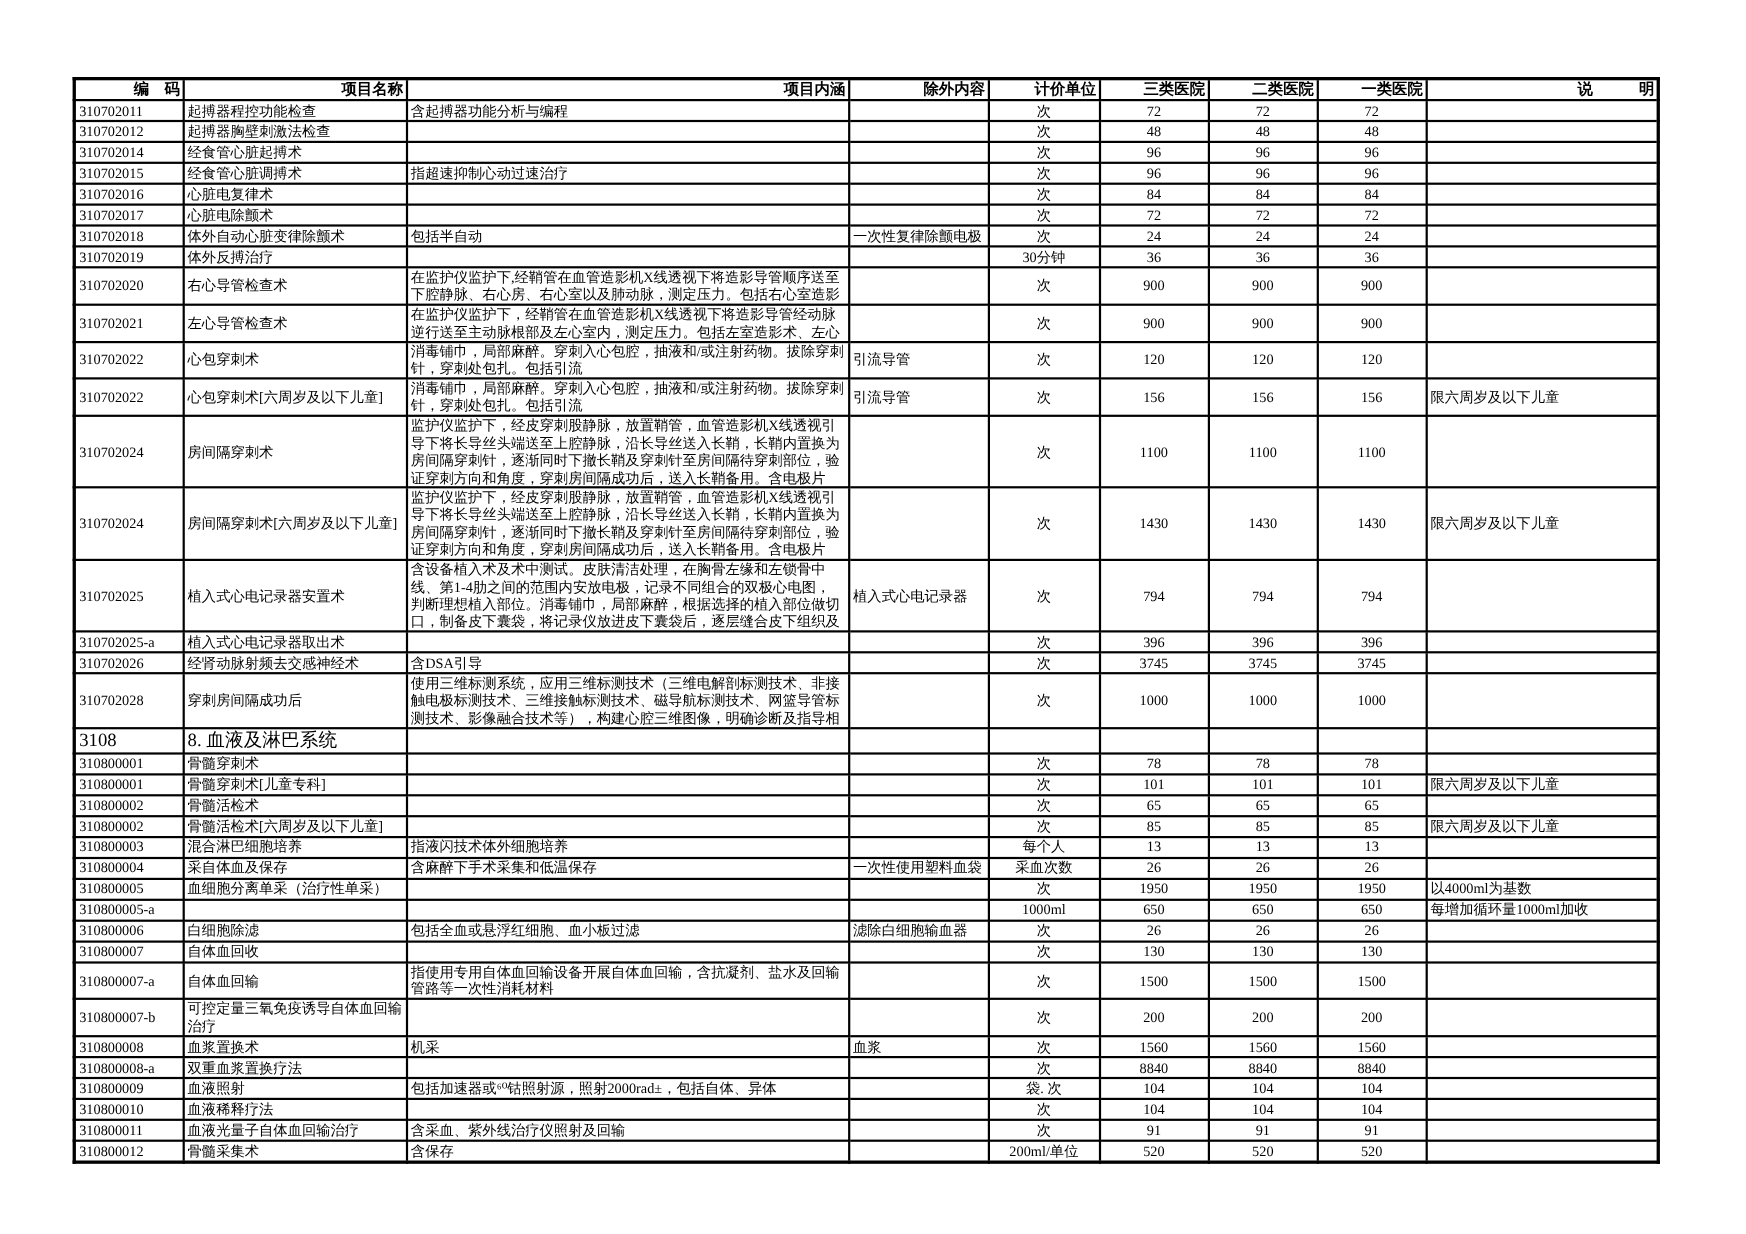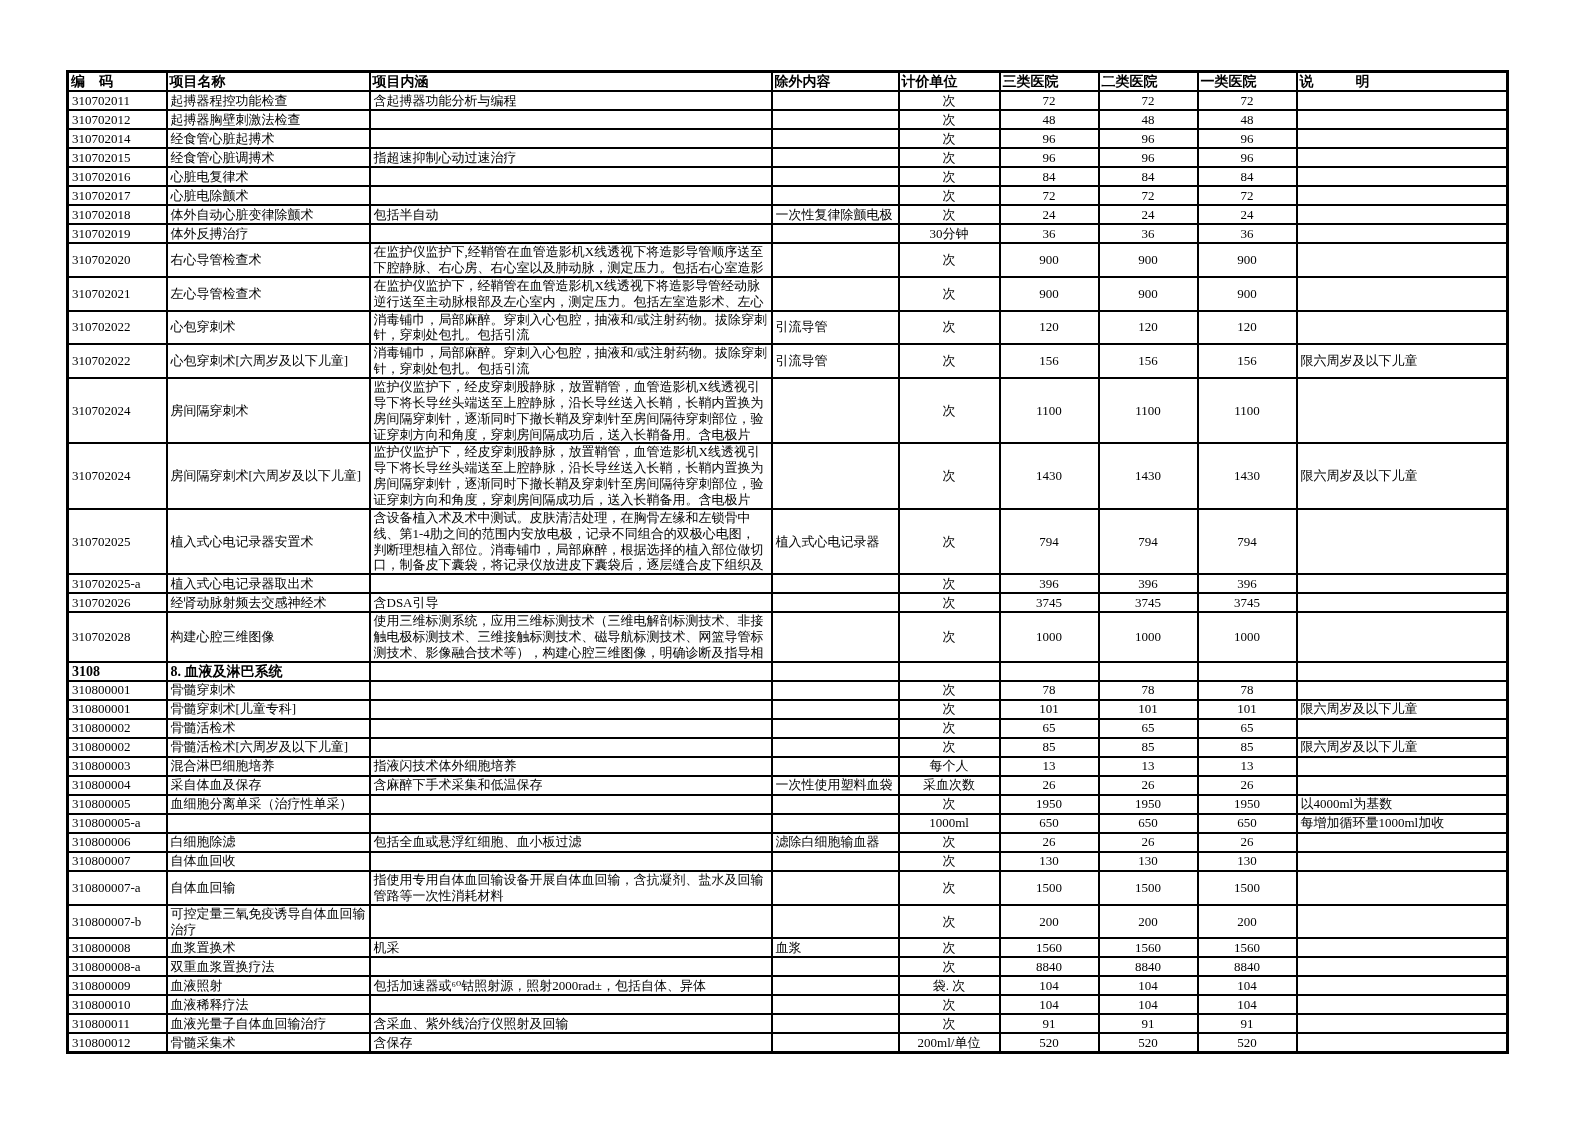--- a/index.html
+++ b/index.html
@@ -34,33 +34,33 @@
     vertical-align: middle;
     color: #000;
     overflow: hidden;
     word-break: break-all;
   }
   table.fee-table th {
     font-weight: bold;
     font-size: 14px;
     height: 17px;
     padding: 0 2px;
-    text-align: left;
+    text-align: right;
     white-space: pre;
   }
   table.fee-table td {
     height: 17px;
     text-align: left;
   }
   table.fee-table td.c {
     text-align: center;
   }
   tr.section-row td {
-    font-weight: bold;
-    font-size: 14px;
+    font-weight: normal;
+    font-size: 17px;
   }
 </style>
 </head>
 <body>
 
 <div class="page">
   <table class="fee-table">
     <colgroup>
       <col style="width:99px">
       <col style="width:203px">
@@ -268,21 +268,21 @@
           <td>含DSA引导</td>
           <td></td>
           <td class="c">次</td>
           <td class="c">3745</td>
           <td class="c">3745</td>
           <td class="c">3745</td>
           <td></td>
         </tr>
         <tr>
           <td>310702028</td>
-          <td>构建心腔三维图像</td>
+          <td>穿刺房间隔成功后</td>
           <td>使用三维标测系统，应用三维标测技术（三维电解剖标测技术、非接触电极标测技术、三维接触标测技术、磁导航标测技术、网篮导管标测技术、影像融合技术等），构建心腔三维图像，明确诊断及指导相</td>
           <td></td>
           <td class="c">次</td>
           <td class="c">1000</td>
           <td class="c">1000</td>
           <td class="c">1000</td>
           <td></td>
         </tr>
         <tr class="section-row">
           <td>3108</td>

